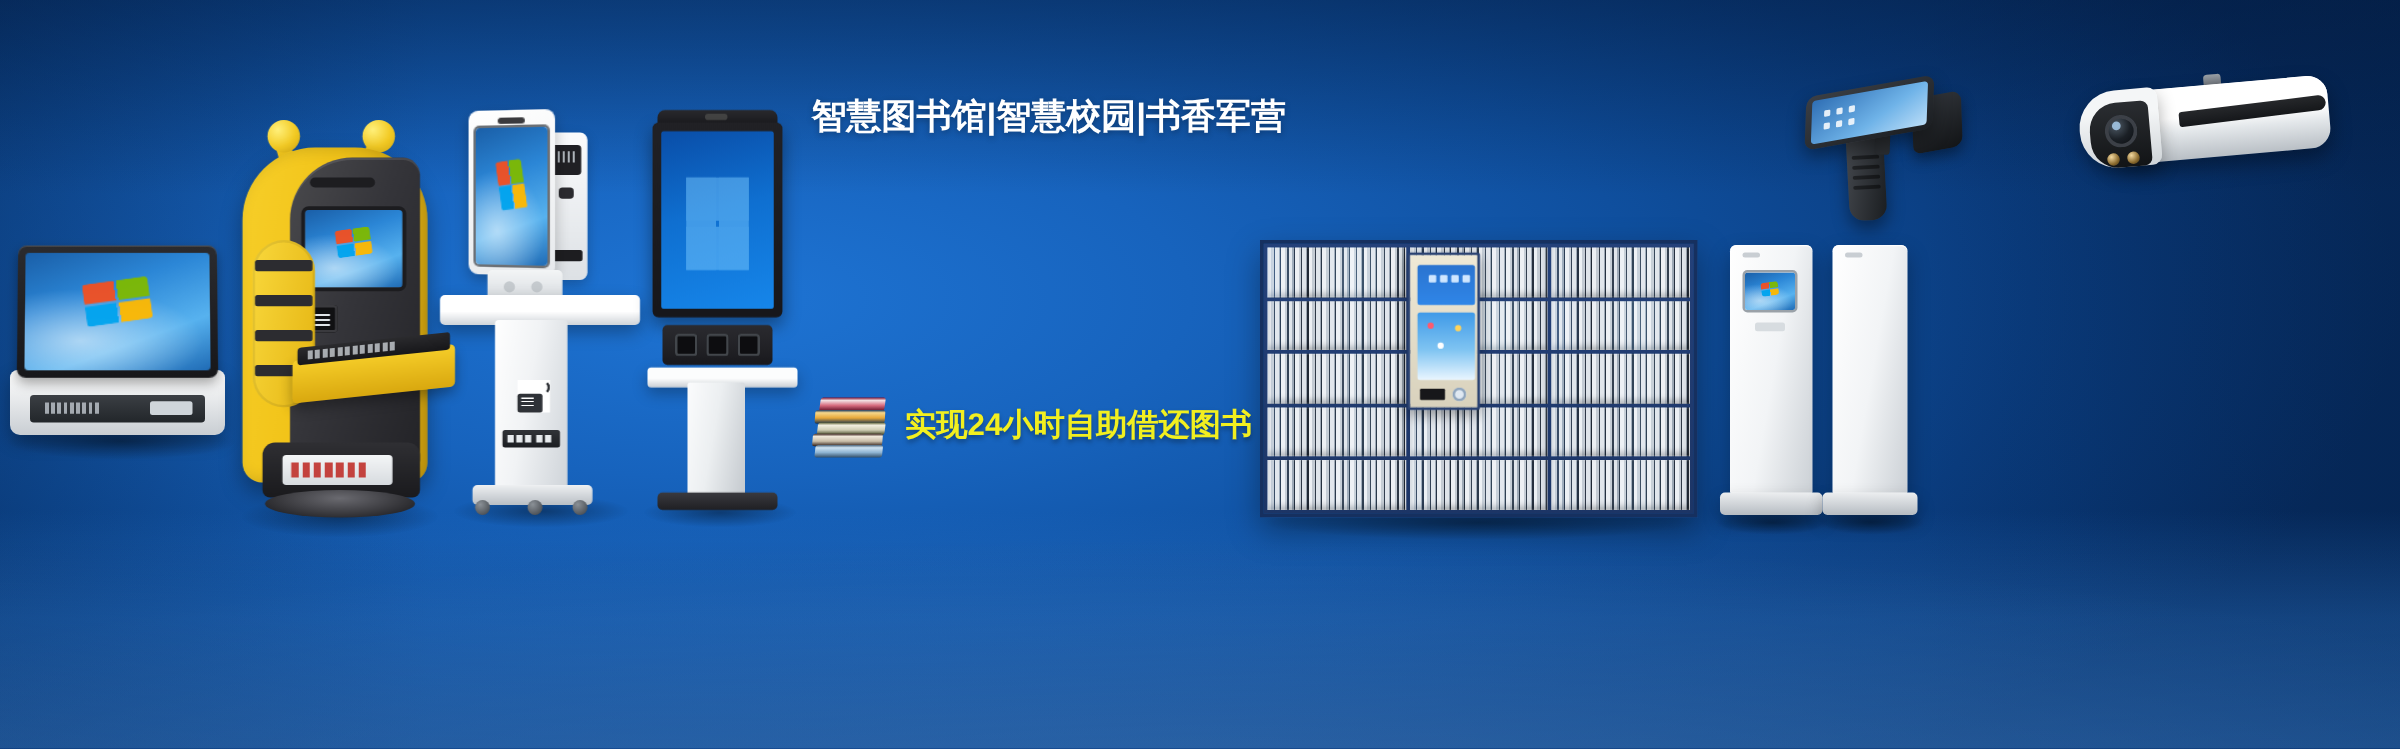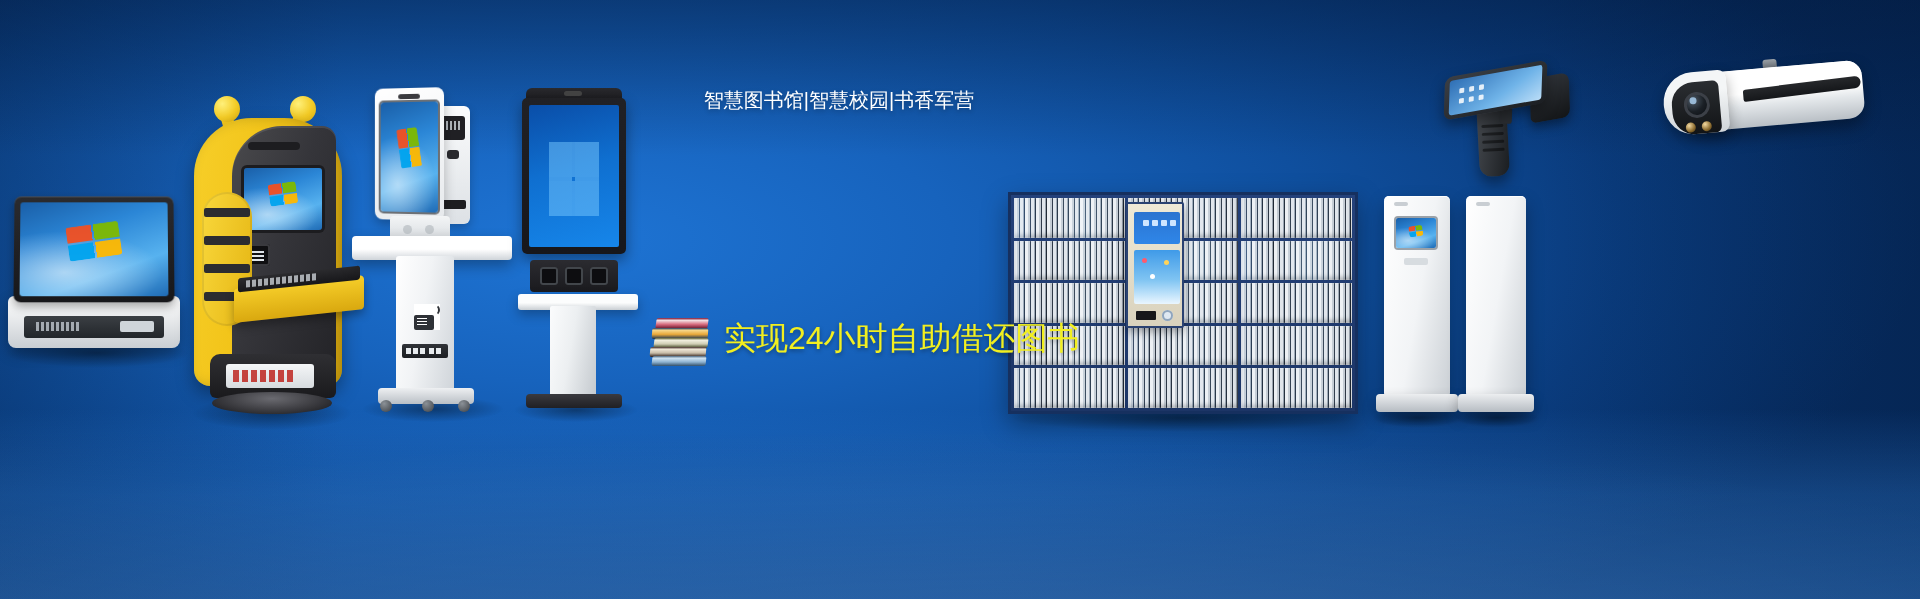--- a/index.html
+++ b/index.html
@@ -33,42 +33,42 @@
   }
 
   
   .copy { position:absolute; left:624px; top:62px; width:430px; text-align:center; }
   .brand {
     color:#ffffff; font-size:57px; line-height:1.0; letter-spacing:2px;
     font-weight:400; white-space:nowrap;
     text-shadow:0 2px 6px rgba(0,0,0,0.25);
   }
   .tagline {
-    margin-top:25px; color:#ffffff; font-size:20px; font-weight:400;
+    margin-top:12px; color:#ffffff; font-size:28px; font-weight:700;
     letter-spacing:0px; white-space:nowrap;
     text-shadow:0 2px 5px rgba(0,0,0,0.30);
   }
 
   .redbar {
     position:absolute; left:656px; top:224px;
     width:330px; height:62px;
     background:#cc0000;
     display:flex; align-items:center; justify-content:center;
     box-shadow:0 3px 10px rgba(0,0,0,0.28);
   }
   .redbar span{
     color:#ffffff; font-size:29px; font-weight:700; letter-spacing:0.5px; white-space:nowrap;
   }
 
   .sub {
     position:absolute; left:650px; top:312px;
     display:flex; align-items:center; gap:12px;
   }
   .sub-text{
-    color:#f2ef1f; font-size:32px; font-weight:400; white-space:nowrap;
+    color:#f2ef1f; font-size:25px; font-weight:700; white-space:nowrap;
     text-shadow:0 2px 4px rgba(0,0,0,0.35);
   }
 
   
   .books { position:relative; width:62px; height:54px; flex:0 0 62px; }
   .books i{ position:absolute; display:block; border-radius:2px; }
   .bk5{ left:2px;  bottom:0px;  width:54px; height:10px; background:linear-gradient(180deg,#4a647c,#cfe3f2 22%,#8fb4d2 60%,#33506a); transform:skewX(-6deg); }
   .bk4{ left:0px;  bottom:9px;  width:56px; height:10px; background:linear-gradient(180deg,#3b2420,#efe7d8 22%,#c9bda8 60%,#2b1a16); transform:skewX(-5deg); }
   .bk3{ left:4px;  bottom:18px; width:54px; height:10px; background:linear-gradient(180deg,#5a5f33,#f2efe0 22%,#cfcdb4 60%,#3e4222); transform:skewX(-7deg); }
   .bk2{ left:2px;  bottom:27px; width:56px; height:11px; background:linear-gradient(180deg,#1b3a63,#f7d78a 20%,#e8a83a 58%,#123053); transform:skewX(-4deg); }

